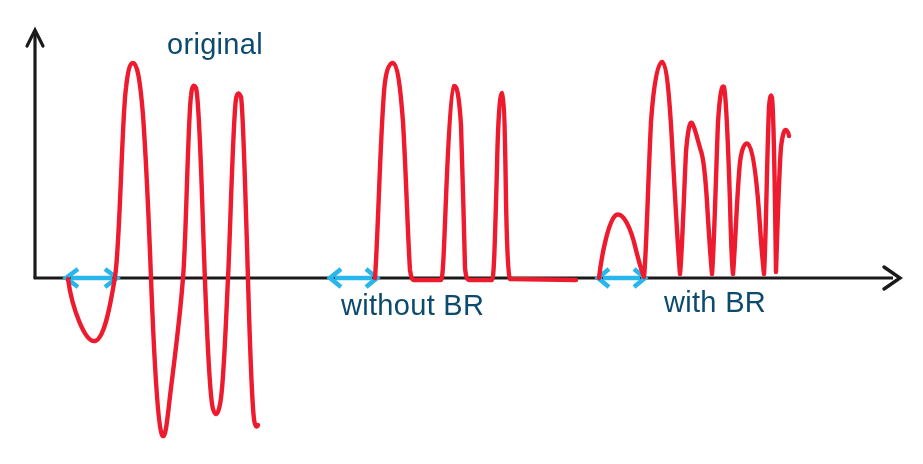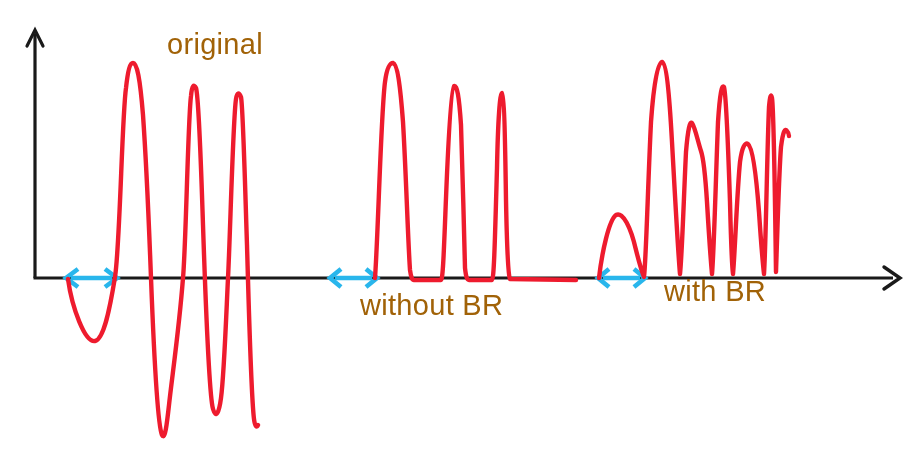--- a/index.html
+++ b/index.html
@@ -6,30 +6,30 @@
   .stage{
     position:relative;
     width:923px;height:464px;
     background:#ffffff;
     overflow:hidden;
     font-family:"Liberation Sans","DejaVu Sans",sans-serif;
   }
   .stage svg{position:absolute;left:0;top:0;}
   .lbl{
     position:absolute;
-    color:#a16207;
+    color:#0c4a6e;
     font-size:29px;
     line-height:31px;
     letter-spacing:0.3px;
     white-space:nowrap;
     user-select:none;
   }
   .lbl-original{left:167px;top:29px;}
-  .lbl-without-br{left:360px;top:290px;}
-  .lbl-with-br{left:664px;top:276px;}
+  .lbl-without-br{left:341px;top:290px;}
+  .lbl-with-br{left:664px;top:287px;}
 </style>
 </head>
 <body>
 
 <div class="stage">
 
   <svg width="923" height="464" viewBox="0 0 923 464">
 
     <g>
       <line x1="35" y1="278" x2="35" y2="34" stroke-width="3.2" fill="none" stroke="#1a1a1a"></line>

